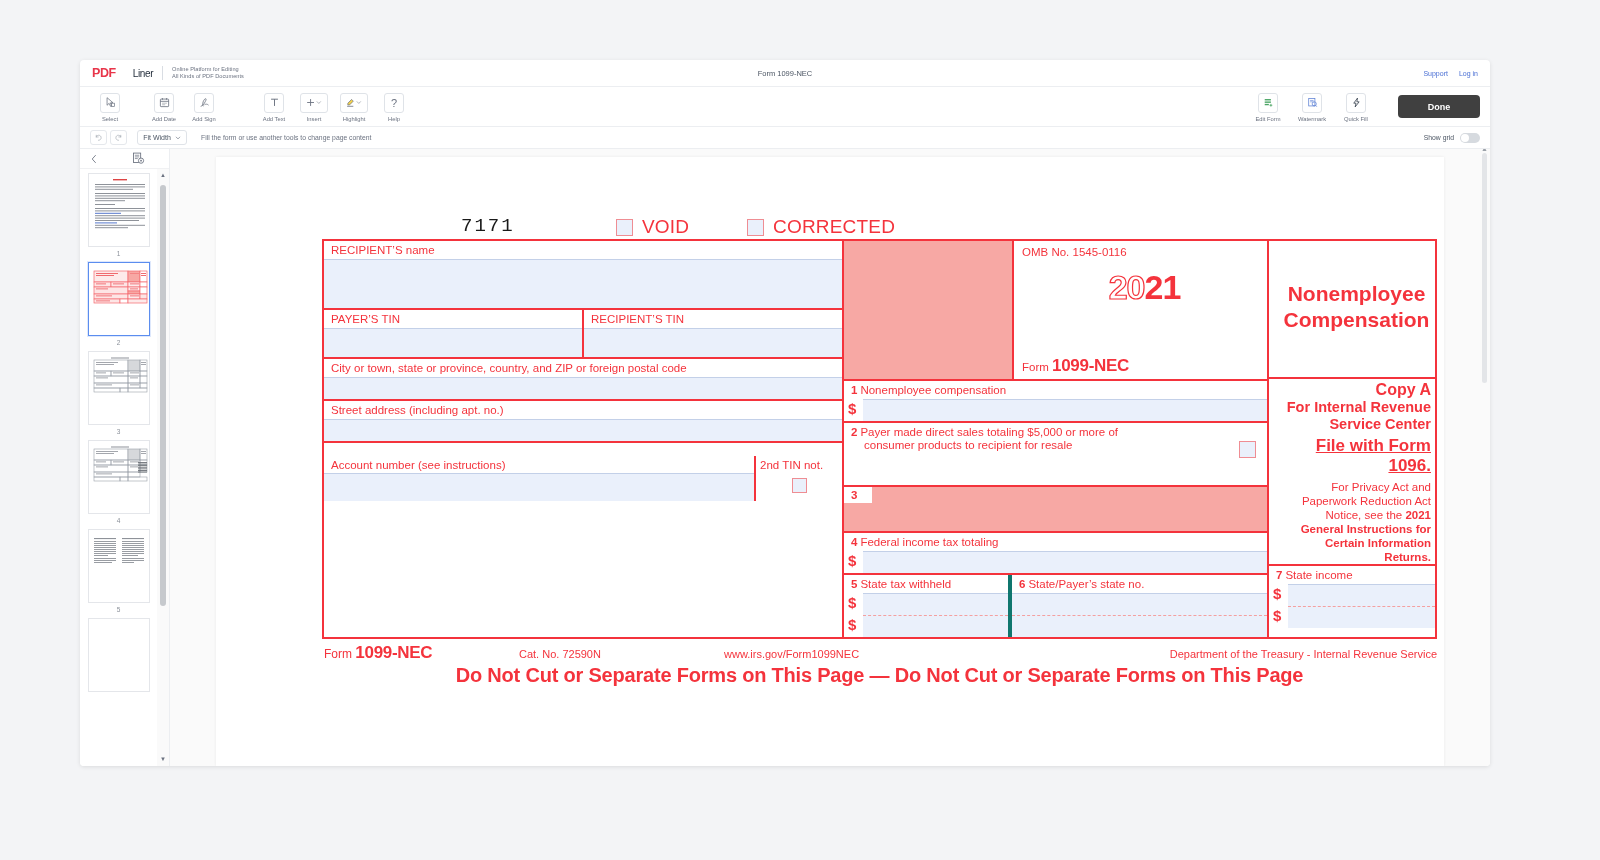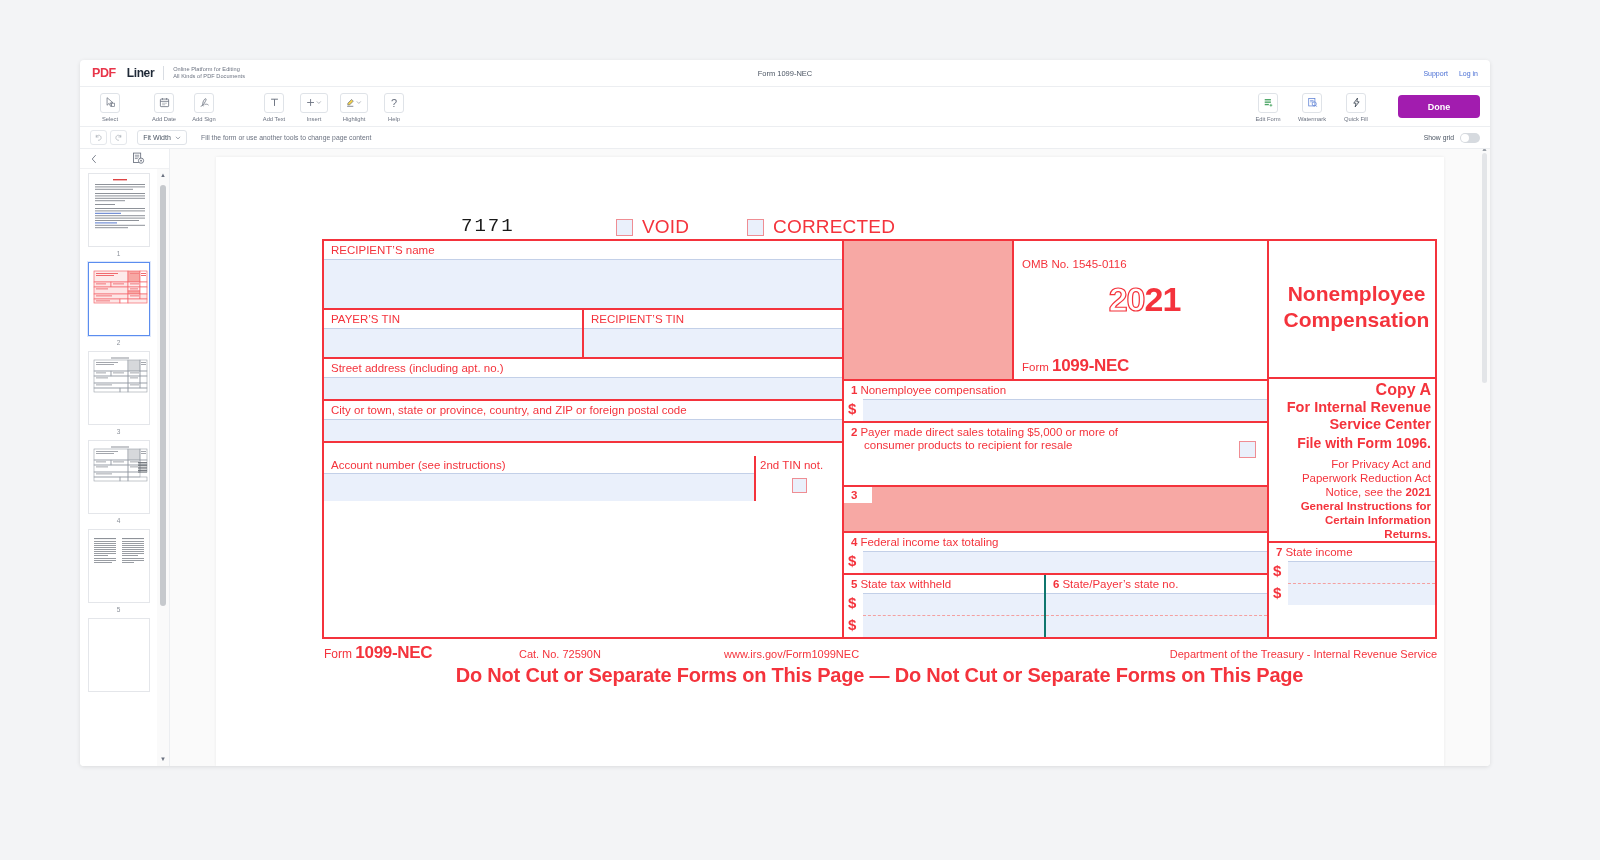--- a/index.html
+++ b/index.html
@@ -33,21 +33,21 @@
     padding: 0 12px;
   }
   .brand { display: flex; align-items: center; gap: 9px; }
   .brand-logo {
     font-size: 12.5px; font-weight: bold; letter-spacing: -0.4px;
     color: #111827; display: flex; align-items: baseline;
   }
   .brand-logo .p { color: #e8354a; }
   .brand-logo .d { color: #e8354a; }
   .brand-logo .f { color: #e8354a; }
-  .brand-logo .liner { color: #1f2937; font-size: 12px; font-weight: bold; margin-left: 11px; }
+  .brand-logo .liner { color: #1f2937; font-size: 10px; font-weight: normal; margin-left: 17px; }
   .brand-divider { width: 1px; height: 14px; background: #d9dde3; }
   .brand-tag {
     font-size: 5.6px; line-height: 1.32; color: #6b7280; letter-spacing: 0.05px;
   }
   .doc-title {
     position: absolute; left: 0; right: 0; text-align: center;
     font-size: 7.5px; color: #4b5563; pointer-events: none;
   }
   .topbar-right {
     margin-left: auto; display: flex; align-items: center; gap: 11px;
@@ -79,21 +79,21 @@
     font-size: 5.8px; color: #6b7280; margin-top: 3px; white-space: nowrap;
   }
   .tool-gap { width: 14px; }
   .tool-gap-lg { width: 30px; }
   .toolbar-right {
     margin-left: auto; display: flex; align-items: center; gap: 4px;
   }
   .done-btn {
     margin-left: 18px;
     width: 82px; height: 23px;
-    background: #a21caf; color: #fff;
+    background: #404040; color: #fff;
     border: none; border-radius: 4px;
     font-size: 9px; font-weight: bold;
     font-family: "Liberation Sans", sans-serif;
     cursor: pointer;
     display: flex; align-items: center; justify-content: center;
   }
 
   
   .subbar {
     height: 22px; flex: 0 0 22px;
@@ -230,21 +230,21 @@
   .cell { border-bottom: 2px solid #f4333c; position: relative; }
   .cell:last-child { border-bottom: none; }
   .cell-lbl { font-size: 11.5px; padding: 3px 0 2px 7px; line-height: 1.12; }
   .cell-lbl .n { font-weight: bold; margin-right: 3px; }
   .field { background: #eaf0fb; border-top: 1px solid #c3d0e8; cursor: text; }
 
   .pinkblock { background: #f7a8a4; }
 
   .omb-wrap { display: flex; }
   .omb-pink { width: 170px; background: #f7a8a4; border-right: 2px solid #f4333c; }
-  .omb-box { flex: 1; padding: 17px 0 0 8px; position: relative; }
+  .omb-box { flex: 1; padding: 5px 0 0 8px; position: relative; }
   .omb-no { font-size: 11.5px; }
   .year {
     text-align: center; font-size: 34px; font-weight: bold;
     letter-spacing: -1px; margin-top: 12px; line-height: 1;
   }
   .year .hollow {
     color: transparent;
     -webkit-text-stroke: 1.2px #f4333c;
   }
   .formno { position: absolute; left: 8px; bottom: 3px; font-size: 11.5px; }
@@ -258,21 +258,21 @@
   .dollar {
     position: absolute; left: 4px; top: 1px;
     font-size: 15px; font-weight: bold;
   }
   .money-row { position: relative; padding-left: 19px; }
   .money-row .field { height: 22px; }
 
   .copya { text-align: right; padding: 2px 4px 0 6px; line-height: 1.14; }
   .copya .t1 { font-size: 16px; font-weight: bold; }
   .copya .t2 { font-size: 14.5px; font-weight: bold; }
-  .copya .t3 { font-size: 14px; font-weight: bold; margin-top: 4px; }
+  .copya .t3 { font-size: 17px; font-weight: bold; margin-top: 4px; text-decoration: underline; }
   .copya .t4 { font-size: 11.5px; margin-top: 5px; line-height: 1.22; }
   .copya .t4 b { font-weight: bold; }
 
   .tin-row { display: flex; }
   .tin-half { flex: 1; }
   .tin-half:first-child { border-right: 2px solid #f4333c; }
 
   .acct-row { display: flex; }
   .acct-main { flex: 1; border-right: 2px solid #f4333c; }
   .acct-2nd { width: 86px; }
@@ -280,21 +280,21 @@
     width: 15px; height: 15px; border: 1px solid #ef8d93; background: #eaf0fb;
     margin: 5px auto 0; cursor: pointer;
   }
   .cb-box2 {
     position: absolute; right: 11px; top: 18px;
     width: 17px; height: 17px; border: 1px solid #ef8d93; background: #eaf0fb;
     cursor: pointer;
   }
 
   .state-row { display: flex; }
-  .st-5 { width: 202px; border-right: 2px solid #0f766e; }
+  .st-5 { width: 168px; border-right: 4px solid #0f766e; }
   .st-6 { flex: 1; }
   .st-line { position: relative; height: 22px; }
   .st-line .field { height: 22px; }
   .dashed { border-top: 1px dashed #f4a0a0; }
 
   .footer {
     display: flex; align-items: baseline;
     padding: 4px 0 0 2px; font-size: 12px;
   }
   .footer .f1 { width: 195px; }
@@ -748,26 +748,26 @@
                     <div class="field" style="height:29px;"></div>
                   </div>
                   <div class="tin-half">
                     <div class="cell-lbl">RECIPIENT’S TIN</div>
                     <div class="field" style="height:29px;"></div>
                   </div>
                 </div>
               </div>
 
               <div class="cell">
+                <div class="cell-lbl">City or town, state or province, country, and ZIP or foreign postal code</div>
+                <div class="field" style="height:22px;"></div>
+              </div>
+
+              <div class="cell">
                 <div class="cell-lbl">Street address (including apt. no.)</div>
-                <div class="field" style="height:22px;"></div>
-              </div>
-
-              <div class="cell">
-                <div class="cell-lbl">City or town, state or province, country, and ZIP or foreign postal code</div>
                 <div class="field" style="height:22px;"></div>
               </div>
 
               <div class="cell" style="border-bottom:none;margin-top:13px;">
                 <div class="acct-row">
                   <div class="acct-main">
                     <div class="cell-lbl">Account number (see instructions)</div>
                     <div class="field" style="height:28px;"></div>
                   </div>
                   <div class="acct-2nd">

